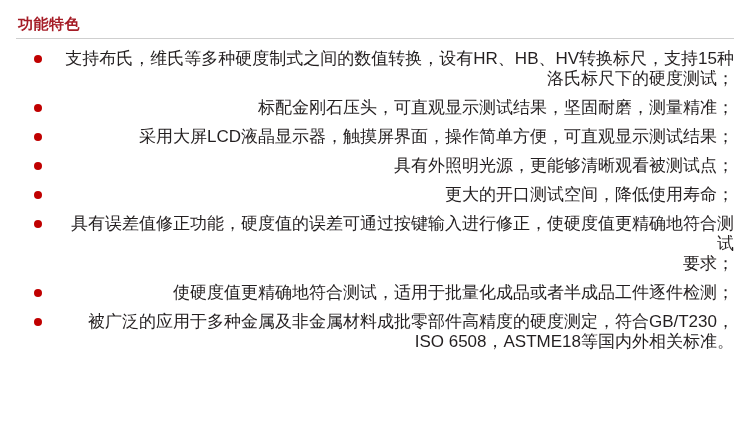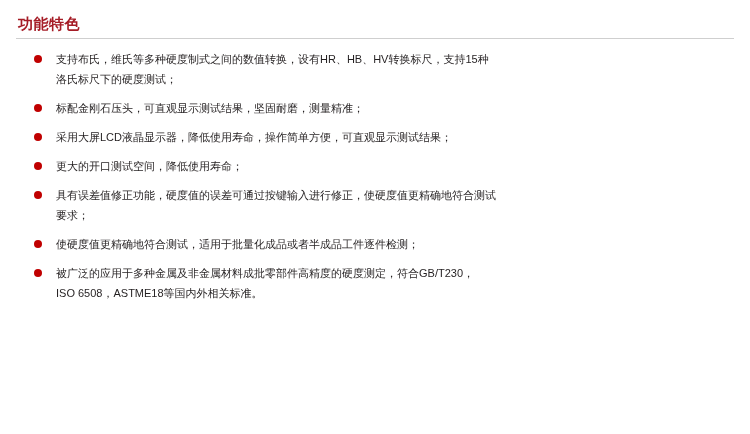--- a/index.html
+++ b/index.html
@@ -37,24 +37,24 @@
   }
   ul.feature-list {
     list-style: none;
     margin: 0;
     padding: 0 0 0 16px;
   }
   ul.feature-list > li {
     position: relative;
     padding-left: 24px;
     margin-bottom: 9px;
-    font-size: 11px;
+    font-size: 17px;
     line-height: 20px;
     color: #231f20;
-    text-align: left;
+    text-align: right;
   }
   ul.feature-list > li .bullet {
     position: absolute;
     left: 2px;
     top: 6px;
     width: 8px;
     height: 8px;
     border-radius: 50%;
     background: #c00000;
     display: block;
@@ -77,21 +77,25 @@
       <span class="bullet"></span>
       <span class="text">支持布氏，维氏等多种硬度制式之间的数值转换，设有HR、HB、HV转换标尺，支持15种
 洛氏标尺下的硬度测试；</span>
     </li>
     <li>
       <span class="bullet"></span>
       <span class="text">标配金刚石压头，可直观显示测试结果，坚固耐磨，测量精准；</span>
     </li>
     <li>
       <span class="bullet"></span>
-      <span class="text">采用大屏LCD液晶显示器，降低使用寿命，操作简单方便，可直观显示测试结果；</span>
+      <span class="text">采用大屏LCD液晶显示器，触摸屏界面，操作简单方便，可直观显示测试结果；</span>
+    </li>
+    <li>
+      <span class="bullet"></span>
+      <span class="text">具有外照明光源，更能够清晰观看被测试点；</span>
     </li>
     <li>
       <span class="bullet"></span>
       <span class="text">更大的开口测试空间，降低使用寿命；</span>
     </li>
     <li>
       <span class="bullet"></span>
       <span class="text">具有误差值修正功能，硬度值的误差可通过按键输入进行修正，使硬度值更精确地符合测试
 要求；</span>
     </li>

